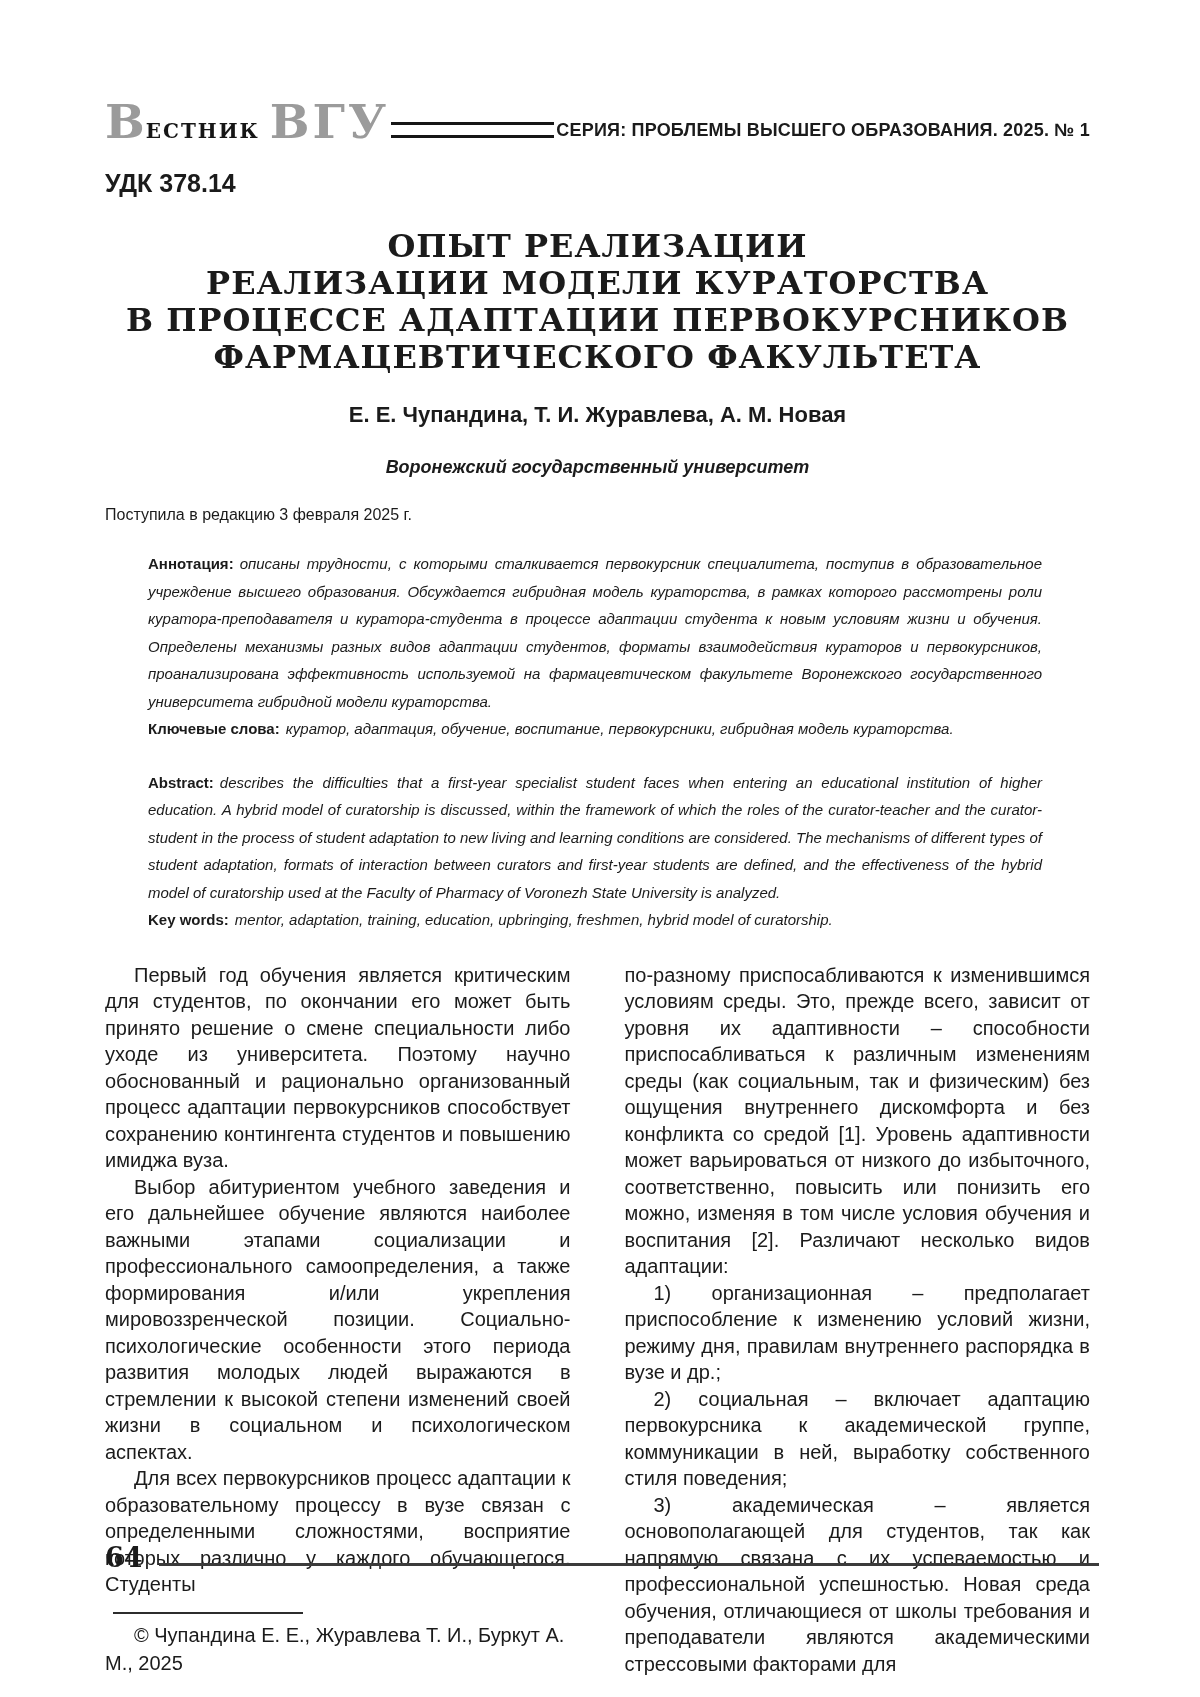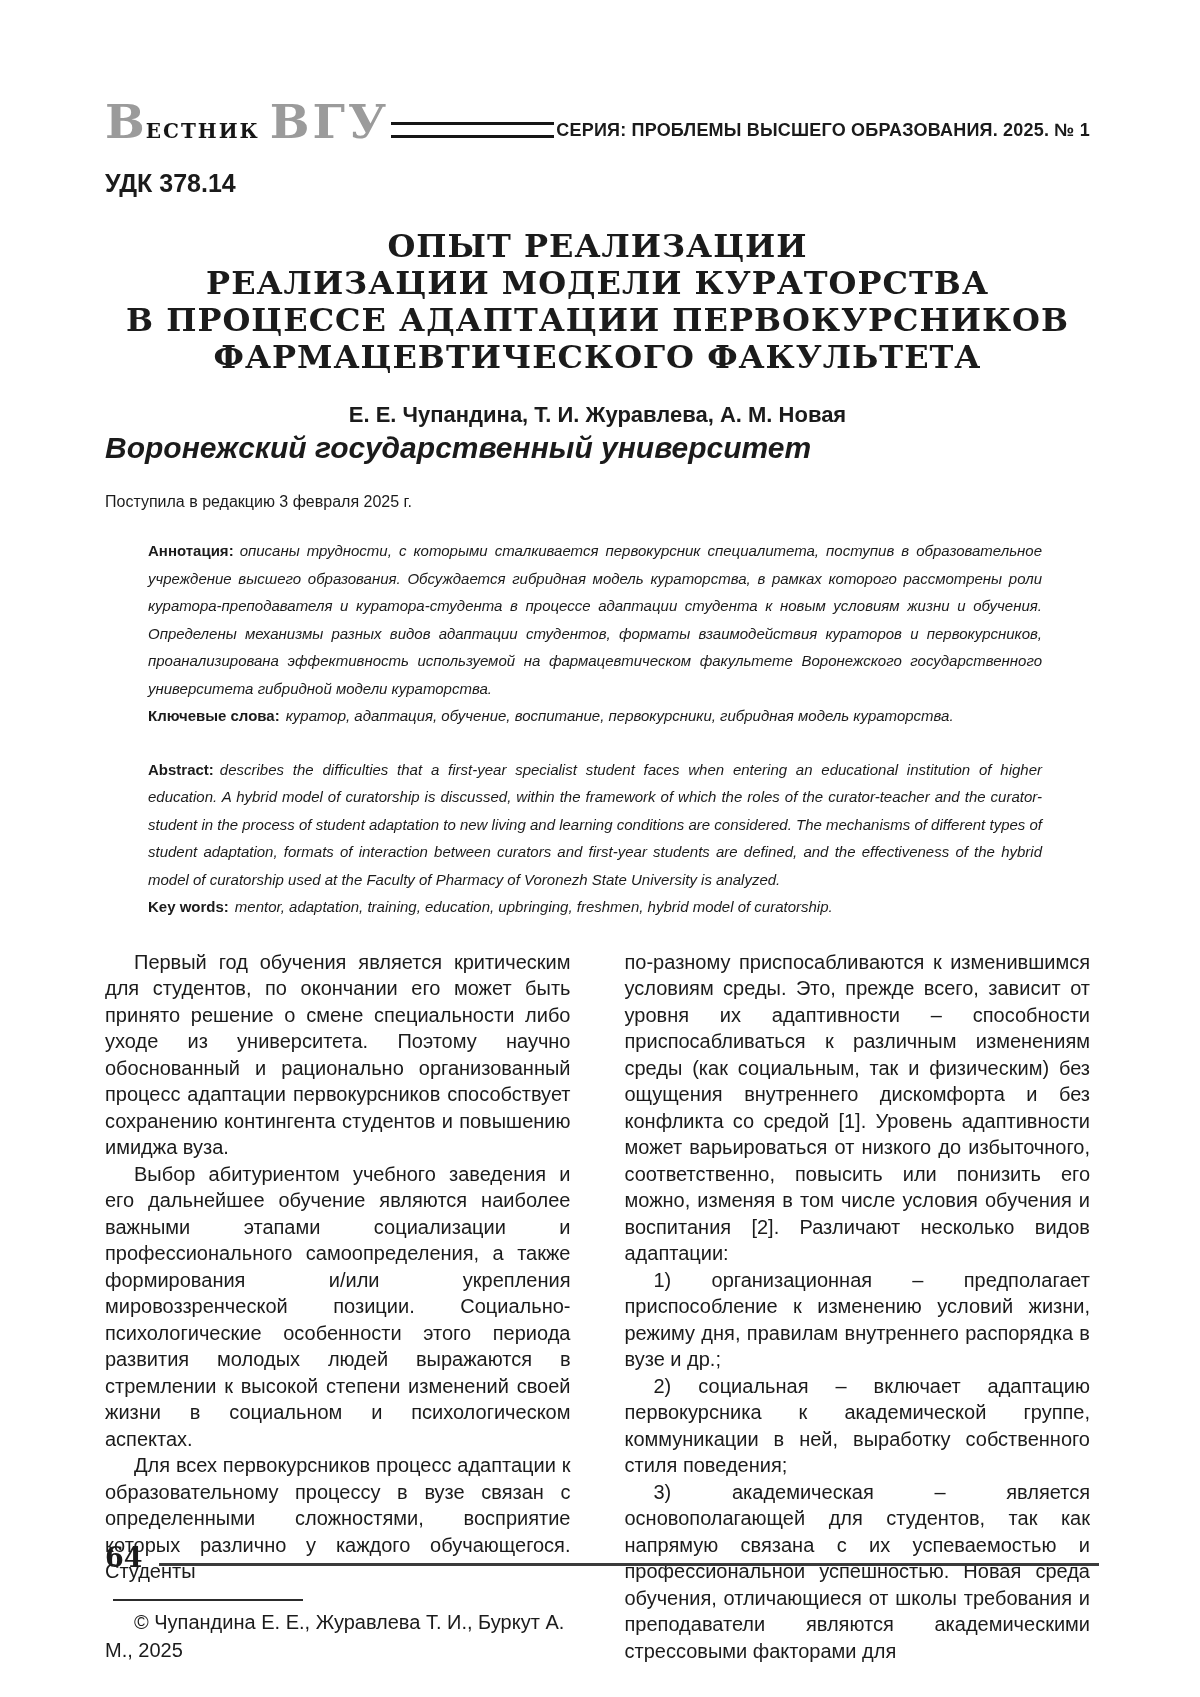--- a/index.html
+++ b/index.html
@@ -21,22 +21,22 @@
           margin:0 0 4px 2px;letter-spacing:.2px;}
 
   .udc{font-weight:bold;font-size:25px;margin-top:24px;}
 
   
   .title{margin-top:30px;text-align:center;
          font-family:"DejaVu Serif","Liberation Serif",serif;
          font-weight:bold;font-size:32px;line-height:37px;letter-spacing:1px;}
   .title span{display:block;}
   .authors{margin-top:26px;text-align:center;font-weight:bold;font-size:22px;}
-  .affil{margin-top:3px;text-align:left;font-weight:bold;
-         font-style:italic;font-size:30px;}
+  .affil{margin-top:29px;text-align:center;font-weight:bold;
+         font-style:italic;font-size:18px;}
   .received{margin-top:28px;font-size:16px;}
 
   
   .absblock{margin:26px 48px 0 43px;}
   .absblock.en{margin-top:26px;}
   .absblock p{margin:0;font-size:15px;line-height:27.5px;
               text-align:justify;font-style:italic;}
   .absblock .lab{font-style:normal;font-weight:bold;margin-right:6px;}
 
   

